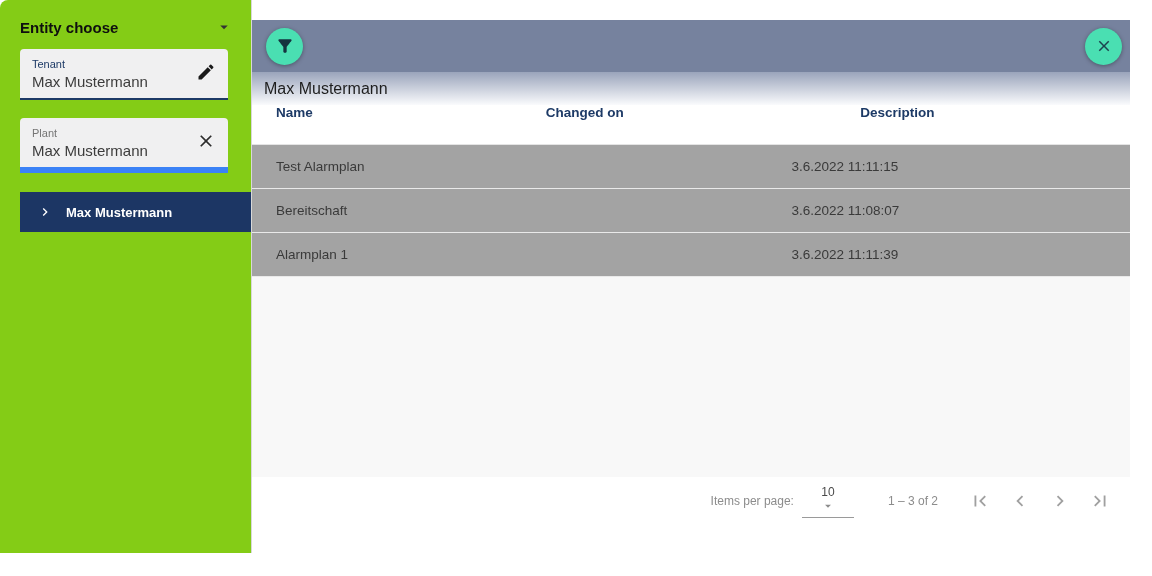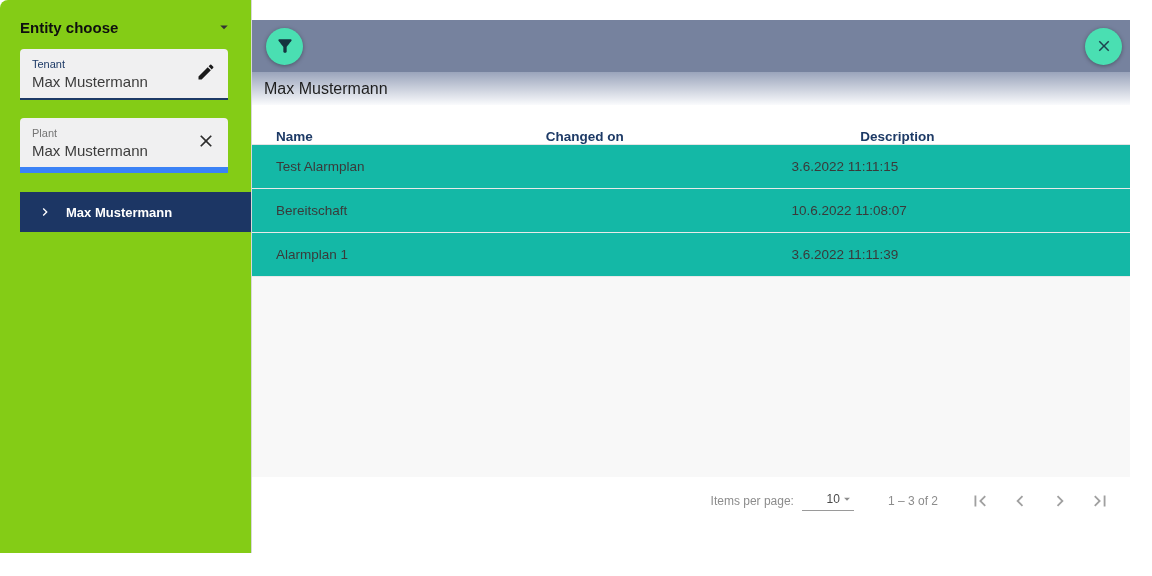--- a/index.html
+++ b/index.html
@@ -30,32 +30,32 @@
   .circle-btn { width: 37px; height: 37px; border-radius: 50%; background: #4adfb2; border: none; cursor: pointer; display: flex; align-items: center; justify-content: center; box-shadow: 0 1px 4px rgba(0,0,0,.35); }
 
   .title-strip { height: 33px; background: linear-gradient(#9aa4bb, #fafbfd); display: flex; align-items: center; padding-left: 12px; }
   .panel-title { font-size: 16px; font-weight: normal; color: #1e1e1e; }
 
   .toggle-row { height: 28px; display: flex; align-items: center; justify-content: flex-end; gap: 10px; padding-right: 27px; }
   .switch { position: relative; width: 33px; height: 15px; border-radius: 8px; background: #66e5c0; cursor: pointer; }
   .switch-thumb { position: absolute; right: -3px; top: 50%; transform: translateY(-50%); width: 20px; height: 20px; border-radius: 50%; background: #3bdcab; box-shadow: 0 1px 3px rgba(0,0,0,.3); }
   .toggle-label { font-size: 14px; color: #3a3a3a; }
 
-  .thead { display: flex; align-items: flex-end; height: 40px; padding: 0 24px; border-bottom: 1px solid #e4e4e4; }
+  .thead { display: flex; align-items: flex-start; height: 40px; padding: 0 24px; border-bottom: 1px solid #e4e4e4; }
   .th { font-size: 13.5px; font-weight: bold; color: #1d3a66; }
-  .tr { display: flex; align-items: center; height: 44px; padding: 0 24px; border-bottom: 1px solid #e9e9e9; background: #14b8a6; cursor: pointer; }
+  .tr { display: flex; align-items: center; height: 44px; padding: 0 24px; border-bottom: 1px solid #e9e9e9; background: #a3a3a3; cursor: pointer; }
   .td { font-size: 13.5px; color: #3a3a3a; white-space: nowrap; }
   .col-name { width: 32.5%; }
   .col-description { width: 29.6%; }
   .col-changed { flex: 1; }
 
   .table-filler { height: 200px; background: #f8f8f8; }
 
   .paginator { height: 48px; display: flex; align-items: center; justify-content: flex-end; padding-right: 10px; font-size: 12px; color: #8c8c8c; }
-  .page-size-select { display: inline-flex; align-items: center; justify-content: flex-end; width: 52px; margin: 0 0 0 8px; padding-bottom: 4px; border-bottom: 1px solid #9a9a9a; cursor: pointer; }
+  .page-size-select { display: inline-flex; align-items: center; justify-content: space-between; width: 52px; margin: 0 0 0 8px; padding-bottom: 4px; border-bottom: 1px solid #9a9a9a; cursor: pointer; flex-direction: column; }
   .page-size-value { color: #4a4a4a; font-size: 12px; }
   .range-label { margin-left: 34px; }
   .pager-buttons { display: flex; align-items: center; margin-left: 22px; }
   .pager-btn { width: 40px; height: 40px; background: none; border: none; display: flex; align-items: center; justify-content: center; cursor: pointer; }
 </style>
 </head>
 <body>
 
 <div class="page">
 
@@ -134,21 +134,21 @@
       </div>
       <div id="table-body">
           <div class="tr">
             <div class="td col-name">Test Alarmplan</div>
             <div class="td col-description"></div>
             <div class="td col-changed">3.6.2022 11:11:15</div>
           </div>
           <div class="tr">
             <div class="td col-name">Bereitschaft</div>
             <div class="td col-description"></div>
-            <div class="td col-changed">10.6.2022 11:08:07</div>
+            <div class="td col-changed">3.6.2022 11:08:07</div>
           </div>
           <div class="tr">
             <div class="td col-name">Alarmplan 1</div>
             <div class="td col-description"></div>
             <div class="td col-changed">3.6.2022 11:11:39</div>
           </div>
         </div>
       <div class="table-filler"></div>
     </div>
 

